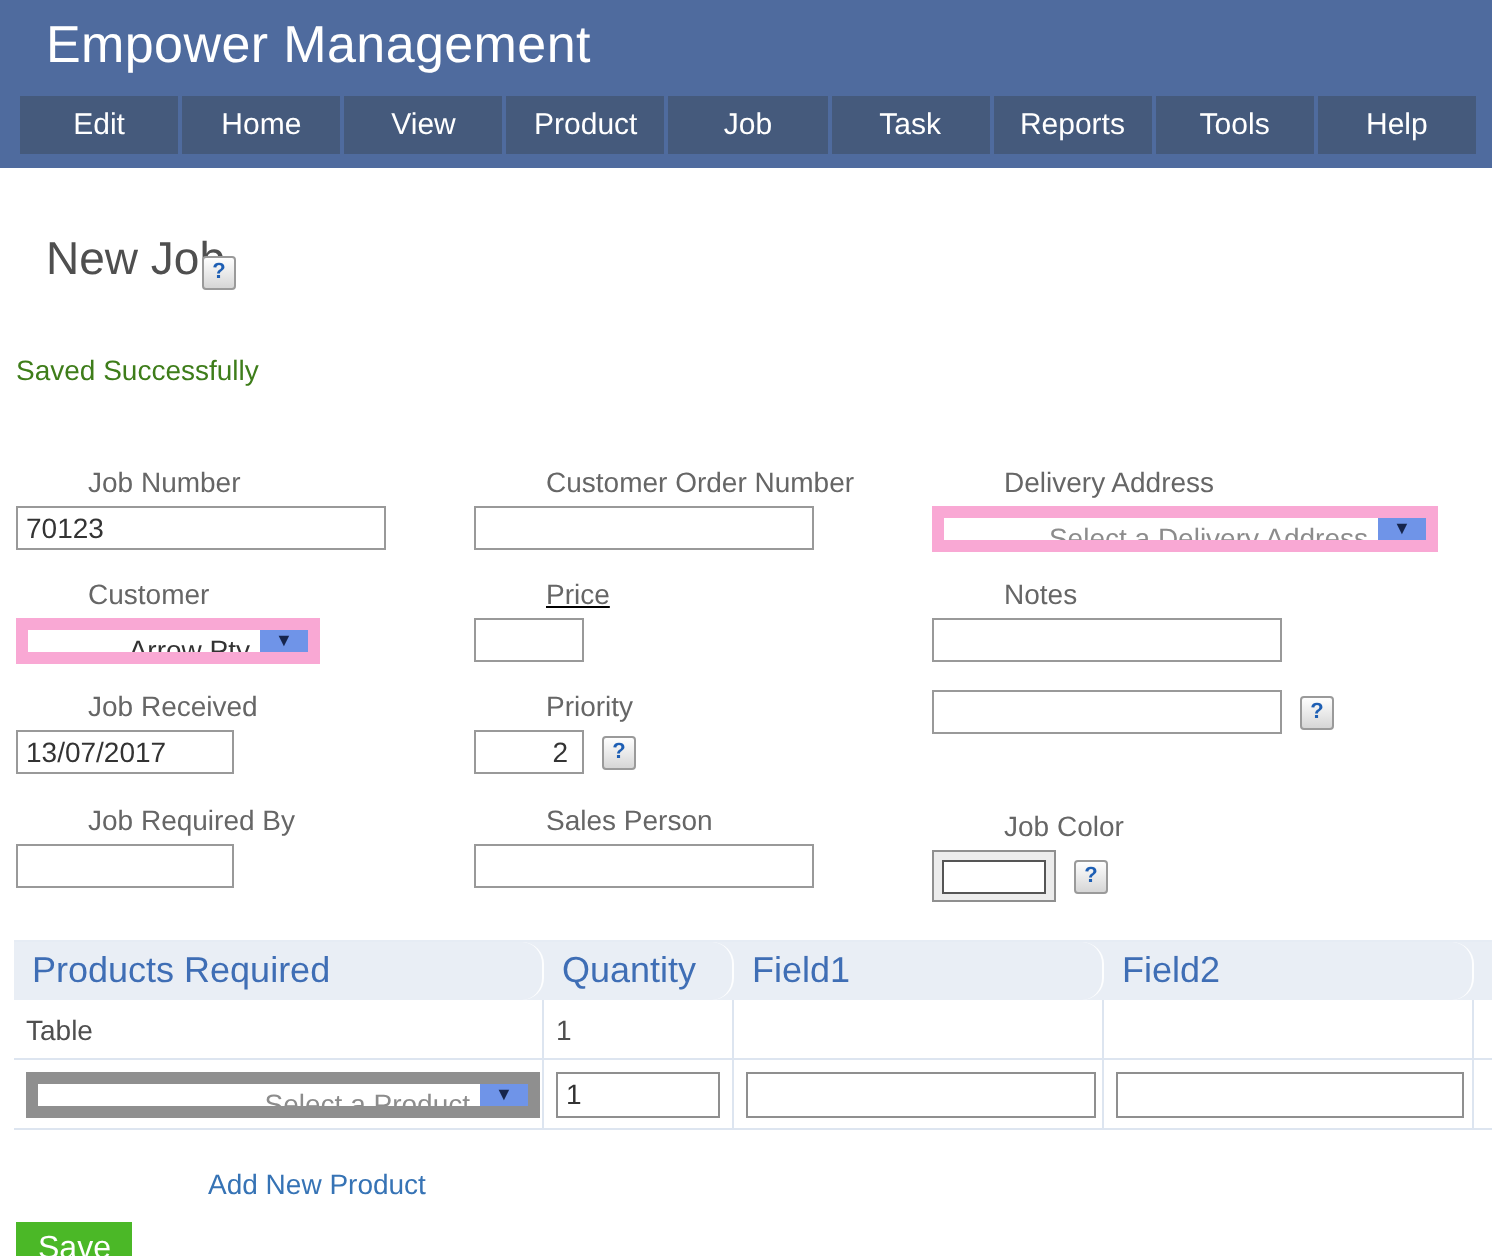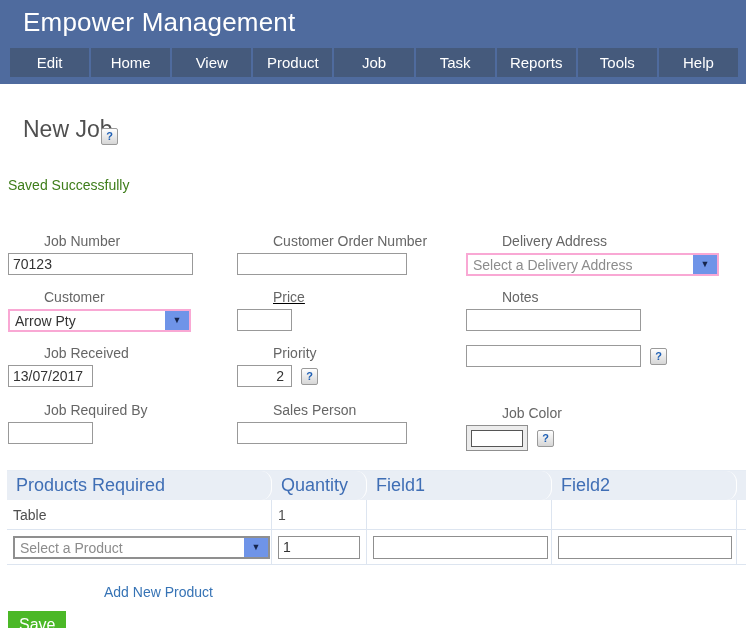--- a/index.html
+++ b/index.html
@@ -18,24 +18,24 @@
   .help{display:inline-block;width:15px;height:15px;border:1px solid #9a9a9a;border-radius:2px;
     background:linear-gradient(#fefefe,#d6d6d6);color:#1e5fb4;font-weight:bold;font-size:11px;
     text-align:center;line-height:15px;box-sizing:content-box;cursor:pointer;vertical-align:middle;}
   .title-help{position:absolute;left:101px;top:128px;}
   .status-msg{position:absolute;left:8px;top:177px;font-size:14px;color:var(--status_green,#3e7d1a);}
   
   .fg{position:absolute;display:flex;flex-direction:column;}
   .fg label{font-size:14px;color:#666;margin-bottom:4px;margin-left:36px;}
   .ti{border:1px solid #999;height:22px;font-family:"Liberation Sans",sans-serif;font-size:14px;
     padding:1px 4px;box-sizing:border-box;color:#333;background:#fff;}
-  .w185{width:185px;} .w170{width:170px;} .w85{width:85px;} .w55{width:55px;} .w175{width:175px;}
+  .w185{width:185px;} .w170{width:170px;} .w85{width:109px;} .w55{width:55px;} .w175{width:175px;}
   .ralign{text-align:right;padding-right:7px;}
   .inline-row{display:flex;align-items:center;gap:9px;}
-  .combo{display:flex;align-items:stretch;border:2px solid #f9a8d4;background:#fff;height:23px;box-sizing:border-box;cursor:pointer;}
+  .combo{display:flex;align-items:stretch;border:6px solid #f9a8d4;background:#fff;height:23px;box-sizing:border-box;cursor:pointer;text-align:right;}
   .combo-text{flex:1;font-size:14px;color:#333;padding:2px 5px;white-space:nowrap;overflow:hidden;}
   .combo-text.placeholder{color:#8c8c8c;}
   .combo-btn{width:24px;background:var(--combo_button,#6f94e8);display:flex;align-items:center;justify-content:center;cursor:pointer;}
   .combo-btn span{font-size:9px;color:#16254d;line-height:1;}
   .color-btn{width:62px;height:26px;background:#ececec;border:1px solid #8f8f8f;display:flex;
     align-items:center;justify-content:center;box-sizing:border-box;cursor:pointer;}
   .color-swatch{width:50px;height:15px;background:#fff;border:1px solid #555;}
   
   .ptable{position:absolute;left:7px;top:470px;width:920px;border-top:1px solid #e6ecf4;}
   .t-head{display:flex;background:var(--table_header_bg,#e9eef5);height:29px;align-items:center;}
@@ -75,21 +75,21 @@
 <span class="page-title">New Job</span>
 <span class="help title-help">?</span>
 <div class="status-msg">Saved Successfully</div>
 
 <div class="fg" style="left:8px;top:233px;">
   <label>Job Number</label>
   <input class="ti w185" value="70123" style="">
 </div>
 <div class="fg" style="left:8px;top:289px;">
   <label>Customer</label>
-  <div class="combo w185" style="width:183px;">
+  <div class="combo w185" style="width:152px;">
     <span class="combo-text">Arrow Pty</span>
     <span class="combo-btn">
         <span>▼</span>
       </span>
   </div>
 </div>
 <div class="fg" style="left:8px;top:345px;">
   <label>Job Received</label>
   <input class="ti w85" value="13/07/2017" style="">
 </div>

